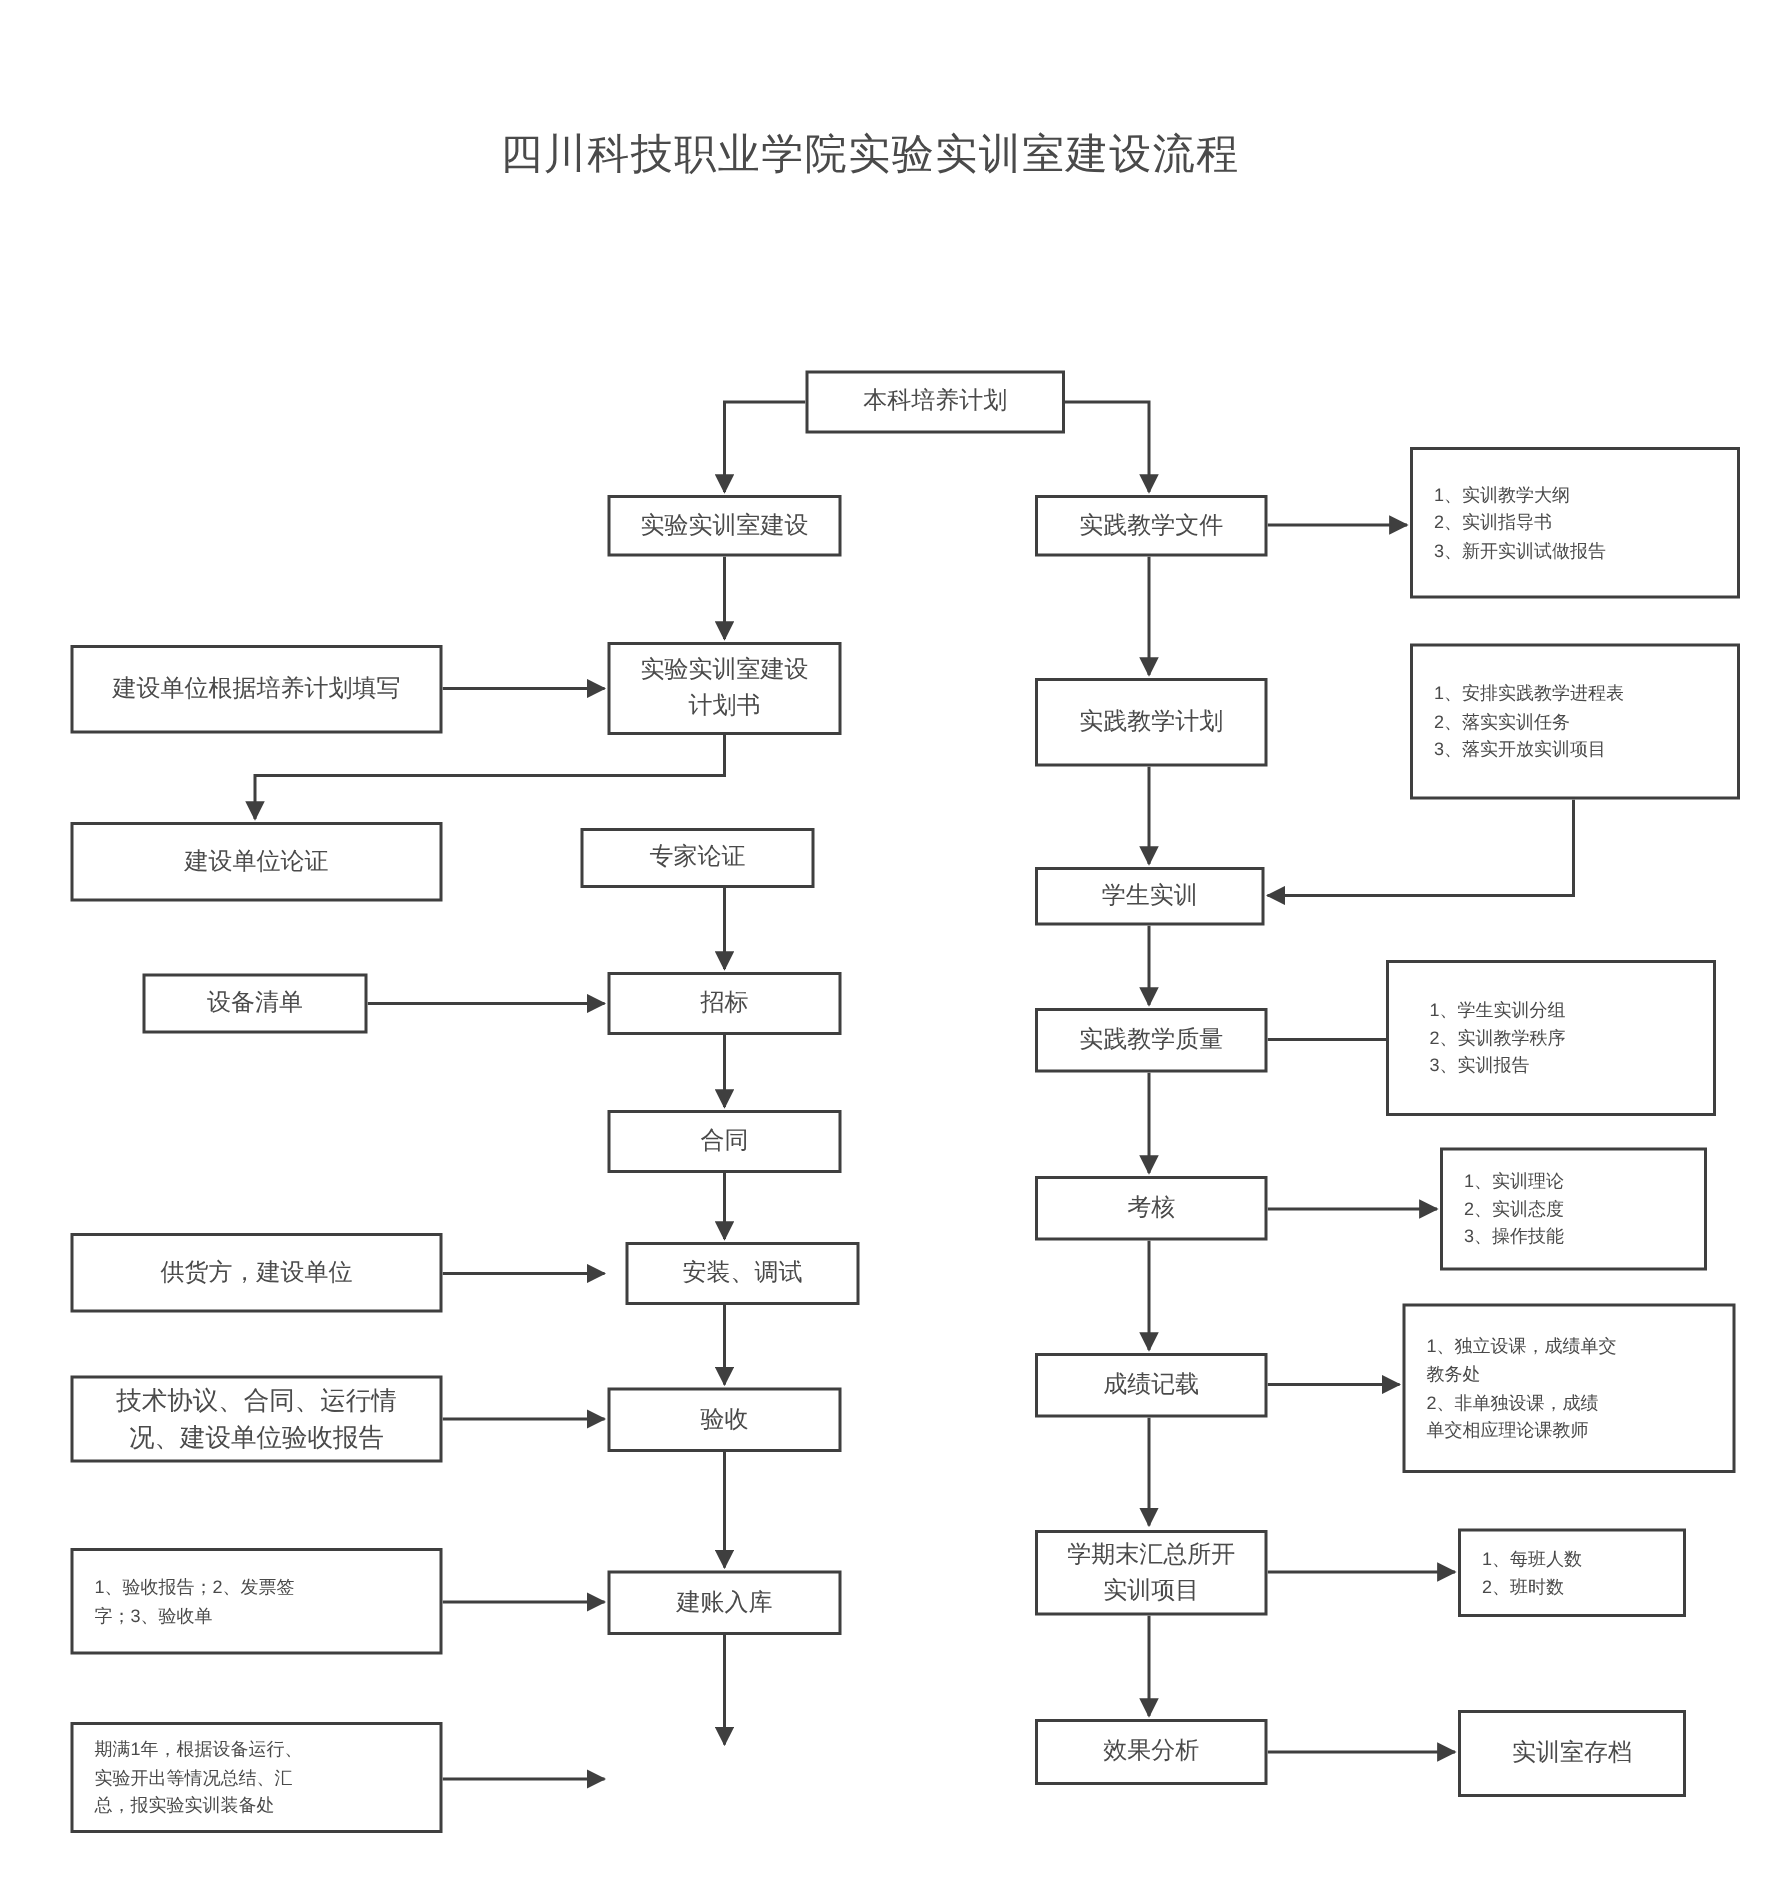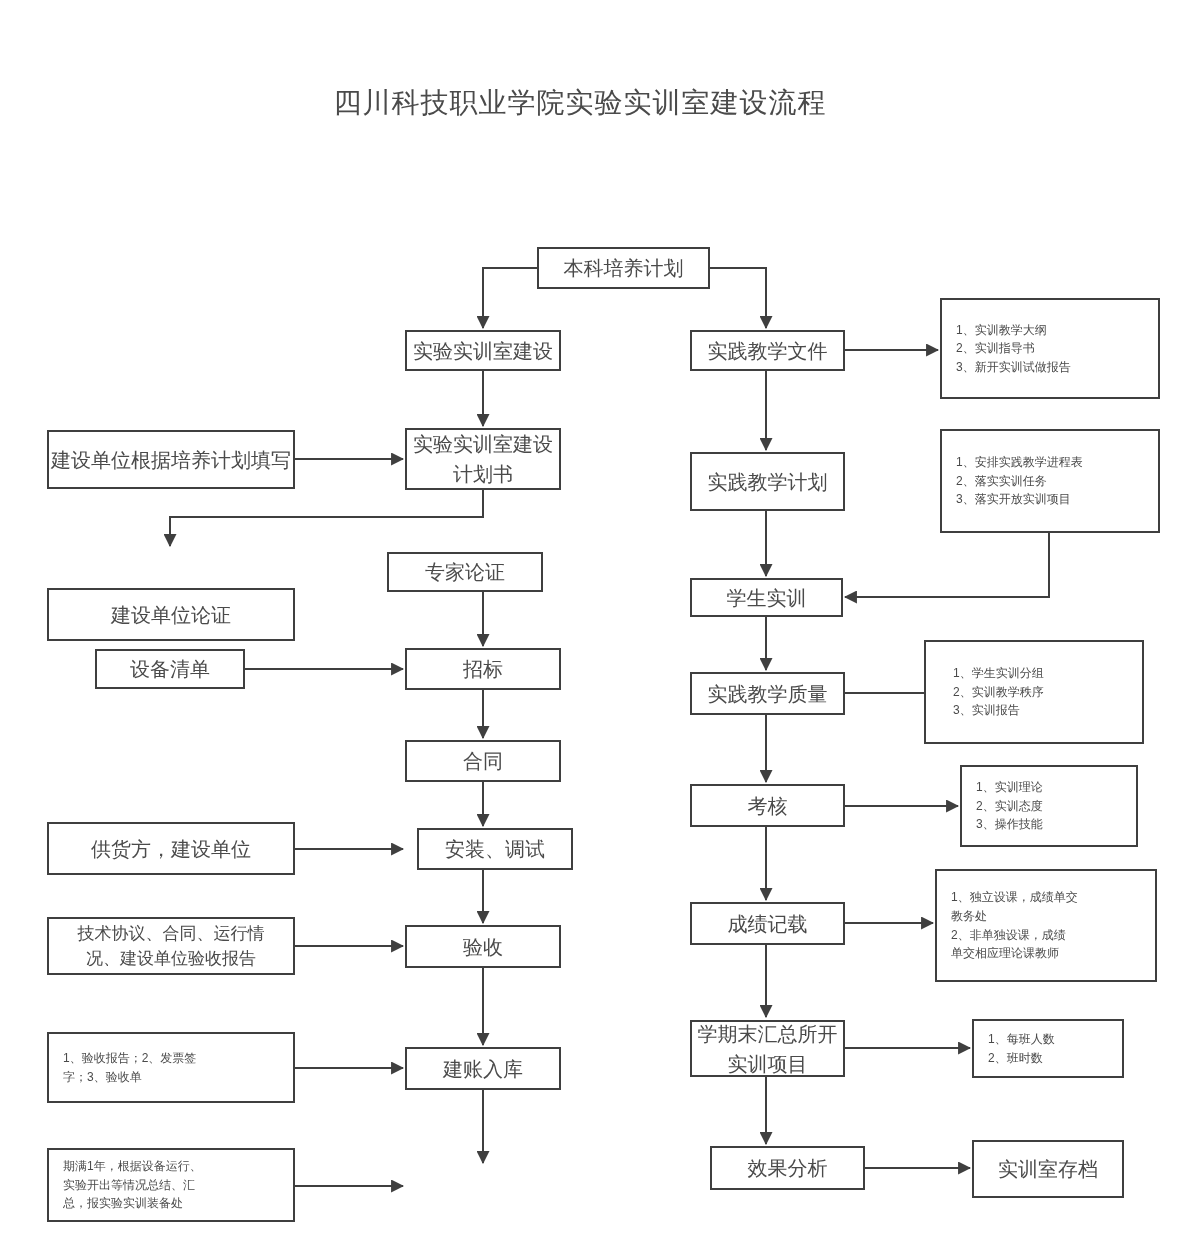--- a/index.html
+++ b/index.html
@@ -4,21 +4,21 @@
 <style>
   html,body{margin:0;padding:0;background:#ffffff;}
   body{font-family:"Liberation Sans","DejaVu Sans",sans-serif;}
   #canvas{position:relative;width:1189px;height:1255px;background:#ffffff;overflow:hidden;}
   #edges{position:absolute;left:0;top:0;pointer-events:none;}
   .edge{fill:none;stroke:#3f3f3f;stroke-width:2;}
   #page-title{position:absolute;left:0;top:84px;width:1160px;text-align:center;
     font-size:28px;letter-spacing:1px;color:#4a4a4a;}
   .node{position:absolute;box-sizing:border-box;border:2px solid #3f3f3f;background:#ffffff;
     display:flex;align-items:center;justify-content:center;text-align:center;
-    color:#4a4a4a;font-size:20px;line-height:1.5;white-space:pre-line;}
+    color:#4a4a4a;font-size:16px;line-height:1.5;white-space:pre-line;}
   .note{justify-content:flex-start;text-align:left;font-size:12px;line-height:1.55;
     padding:8px 6px 8px 14px;align-items:center;}
 </style>
 </head>
 <body>
 
 <div id="canvas">
 
   <div id="page-title">四川科技职业学院实验实训室建设流程</div>
 
@@ -63,21 +63,21 @@
   <div class="node" style="left:537px;top:247px;width:173px;height:42px;">本科培养计划</div>
   <div class="node" style="left:405px;top:330px;width:156px;height:41px;">实验实训室建设</div>
   <div class="node" style="left:690px;top:330px;width:155px;height:41px;">实践教学文件</div>
   <div class="node note" style="left:940px;top:298px;width:220px;height:101px;">1、实训教学大纲
 2、实训指导书
 3、新开实训试做报告</div>
 
   <div class="node" style="left:47px;top:430px;width:248px;height:59px;">建设单位根据培养计划填写</div>
   <div class="node" style="left:405px;top:428px;width:156px;height:62px;">实验实训室建设
 计划书</div>
-  <div class="node" style="left:47px;top:548px;width:248px;height:53px;margin-top:40px;">建设单位论证</div>
+  <div class="node" style="left:47px;top:548px;width:248px;height:53px;">建设单位论证</div>
   <div class="node" style="left:387px;top:552px;width:156px;height:40px;">专家论证</div>
   <div class="node" style="left:95px;top:649px;width:150px;height:40px;">设备清单</div>
   <div class="node" style="left:405px;top:648px;width:156px;height:42px;">招标</div>
   <div class="node" style="left:405px;top:740px;width:156px;height:42px;">合同</div>
   <div class="node" style="left:47px;top:822px;width:248px;height:53px;">供货方，建设单位</div>
   <div class="node" style="left:405px;top:828px;width:156px;height:42px;margin-left:12px;">安装、调试</div>
   <div class="node" style="left:47px;top:917px;width:248px;height:58px;font-size:17px;">技术协议、合同、运行情
 况、建设单位验收报告</div>
   <div class="node" style="left:405px;top:925px;width:156px;height:43px;">验收</div>
   <div class="node note" style="left:47px;top:1032px;width:248px;height:71px;">1、验收报告；2、发票签
@@ -102,16 +102,16 @@
 3、操作技能</div>
   <div class="node" style="left:690px;top:902px;width:155px;height:43px;">成绩记载</div>
   <div class="node note" style="left:935px;top:869px;width:222px;height:113px;">1、独立设课，成绩单交
 教务处
  2、非单独设课，成绩
 单交相应理论课教师</div>
   <div class="node" style="left:690px;top:1020px;width:155px;height:57px;">学期末汇总所开
 实训项目</div>
   <div class="node note" style="left:972px;top:1019px;width:152px;height:59px;">1、每班人数
 2、班时数</div>
-  <div class="node" style="left:690px;top:1146px;width:155px;height:44px;margin-left:20px;">效果分析</div>
+  <div class="node" style="left:690px;top:1146px;width:155px;height:44px;">效果分析</div>
   <div class="node" style="left:972px;top:1140px;width:152px;height:58px;">实训室存档</div>
 
 </div>
 
 </body></html>

